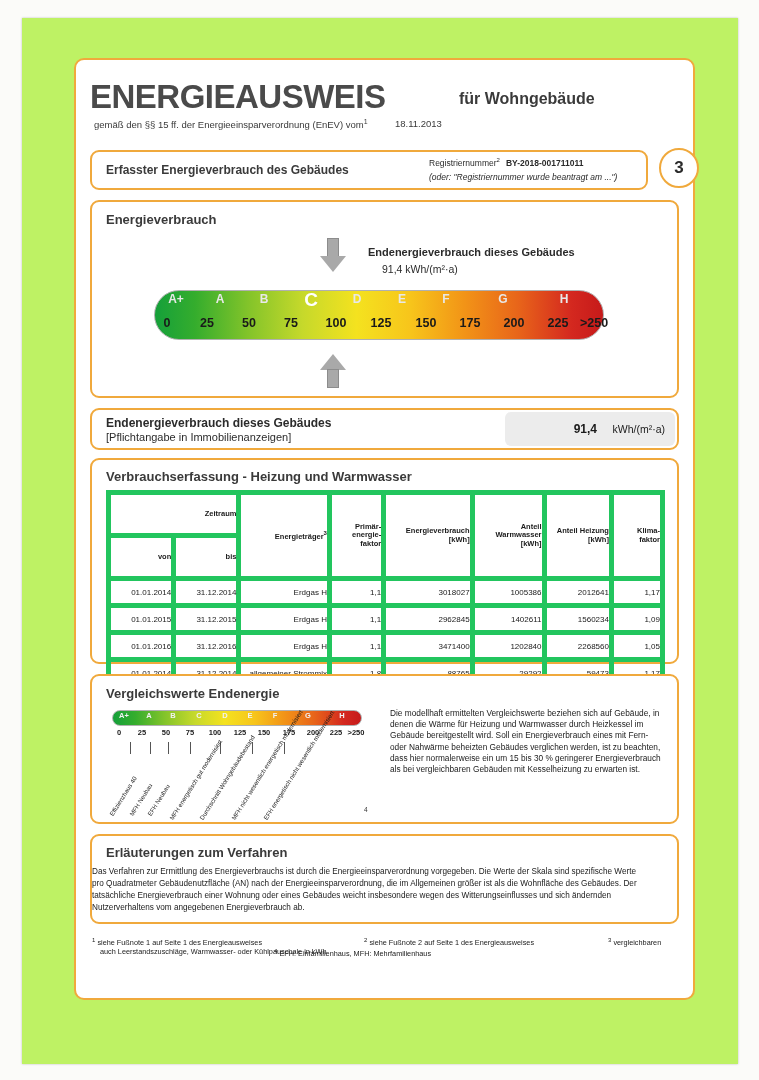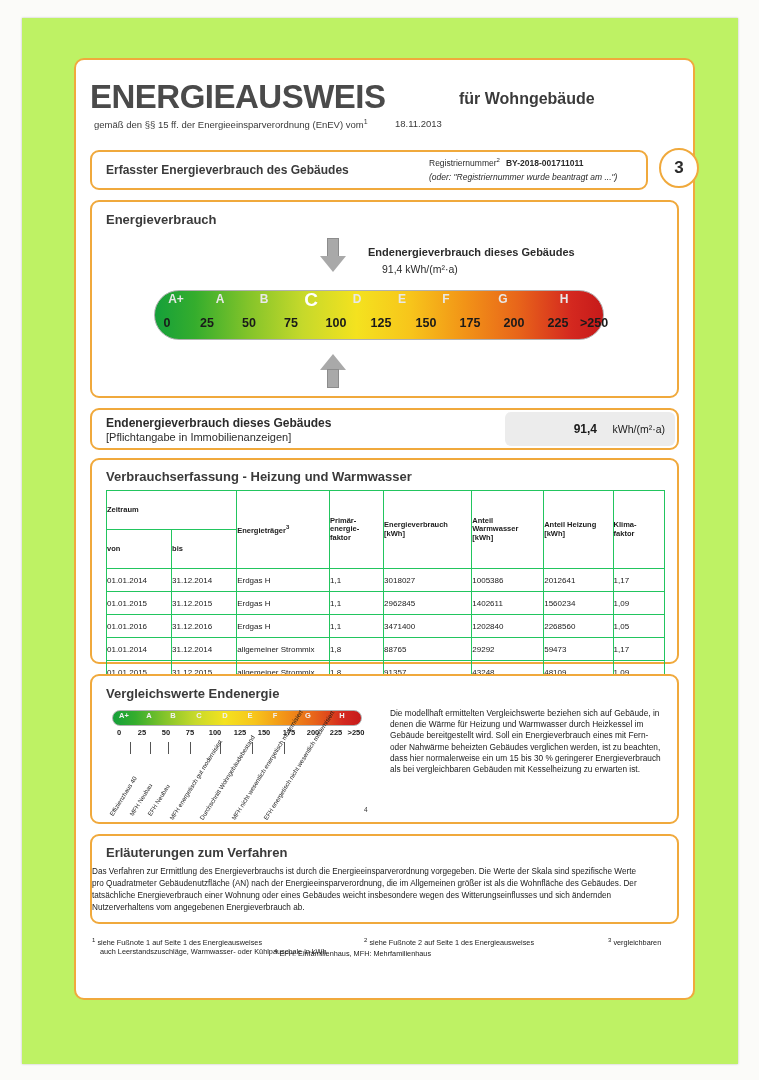--- a/index.html
+++ b/index.html
@@ -246,22 +246,22 @@
   .tblbox .box-title { position: absolute; left: 14px; top: 9px; font-size: 13px; }
   table.verb {
     position: absolute;
     left: 14px; top: 30px;
     width: 559px;
     border-collapse: collapse;
     font-size: 8px;
     color: #1a1a1a;
   }
   table.verb th, table.verb td {
-    border: 1px solid #22c55e;
-    text-align: left;
+    border: 5px solid #22c55e;
+    text-align: right;
     vertical-align: middle;
     padding: 0;
   }
   table.verb th { font-weight: bold; font-size: 7.5px; line-height: 1.15; height: 38px; }
   table.verb td { height: 22px; font-size: 8px; }
   .sup { font-size: 6px; vertical-align: super; }
 
   
   .vglbox { left: 14px; top: 614px; width: 589px; height: 150px; }
   .vglbox .box-title { position: absolute; left: 14px; top: 10px; font-size: 13px; }

